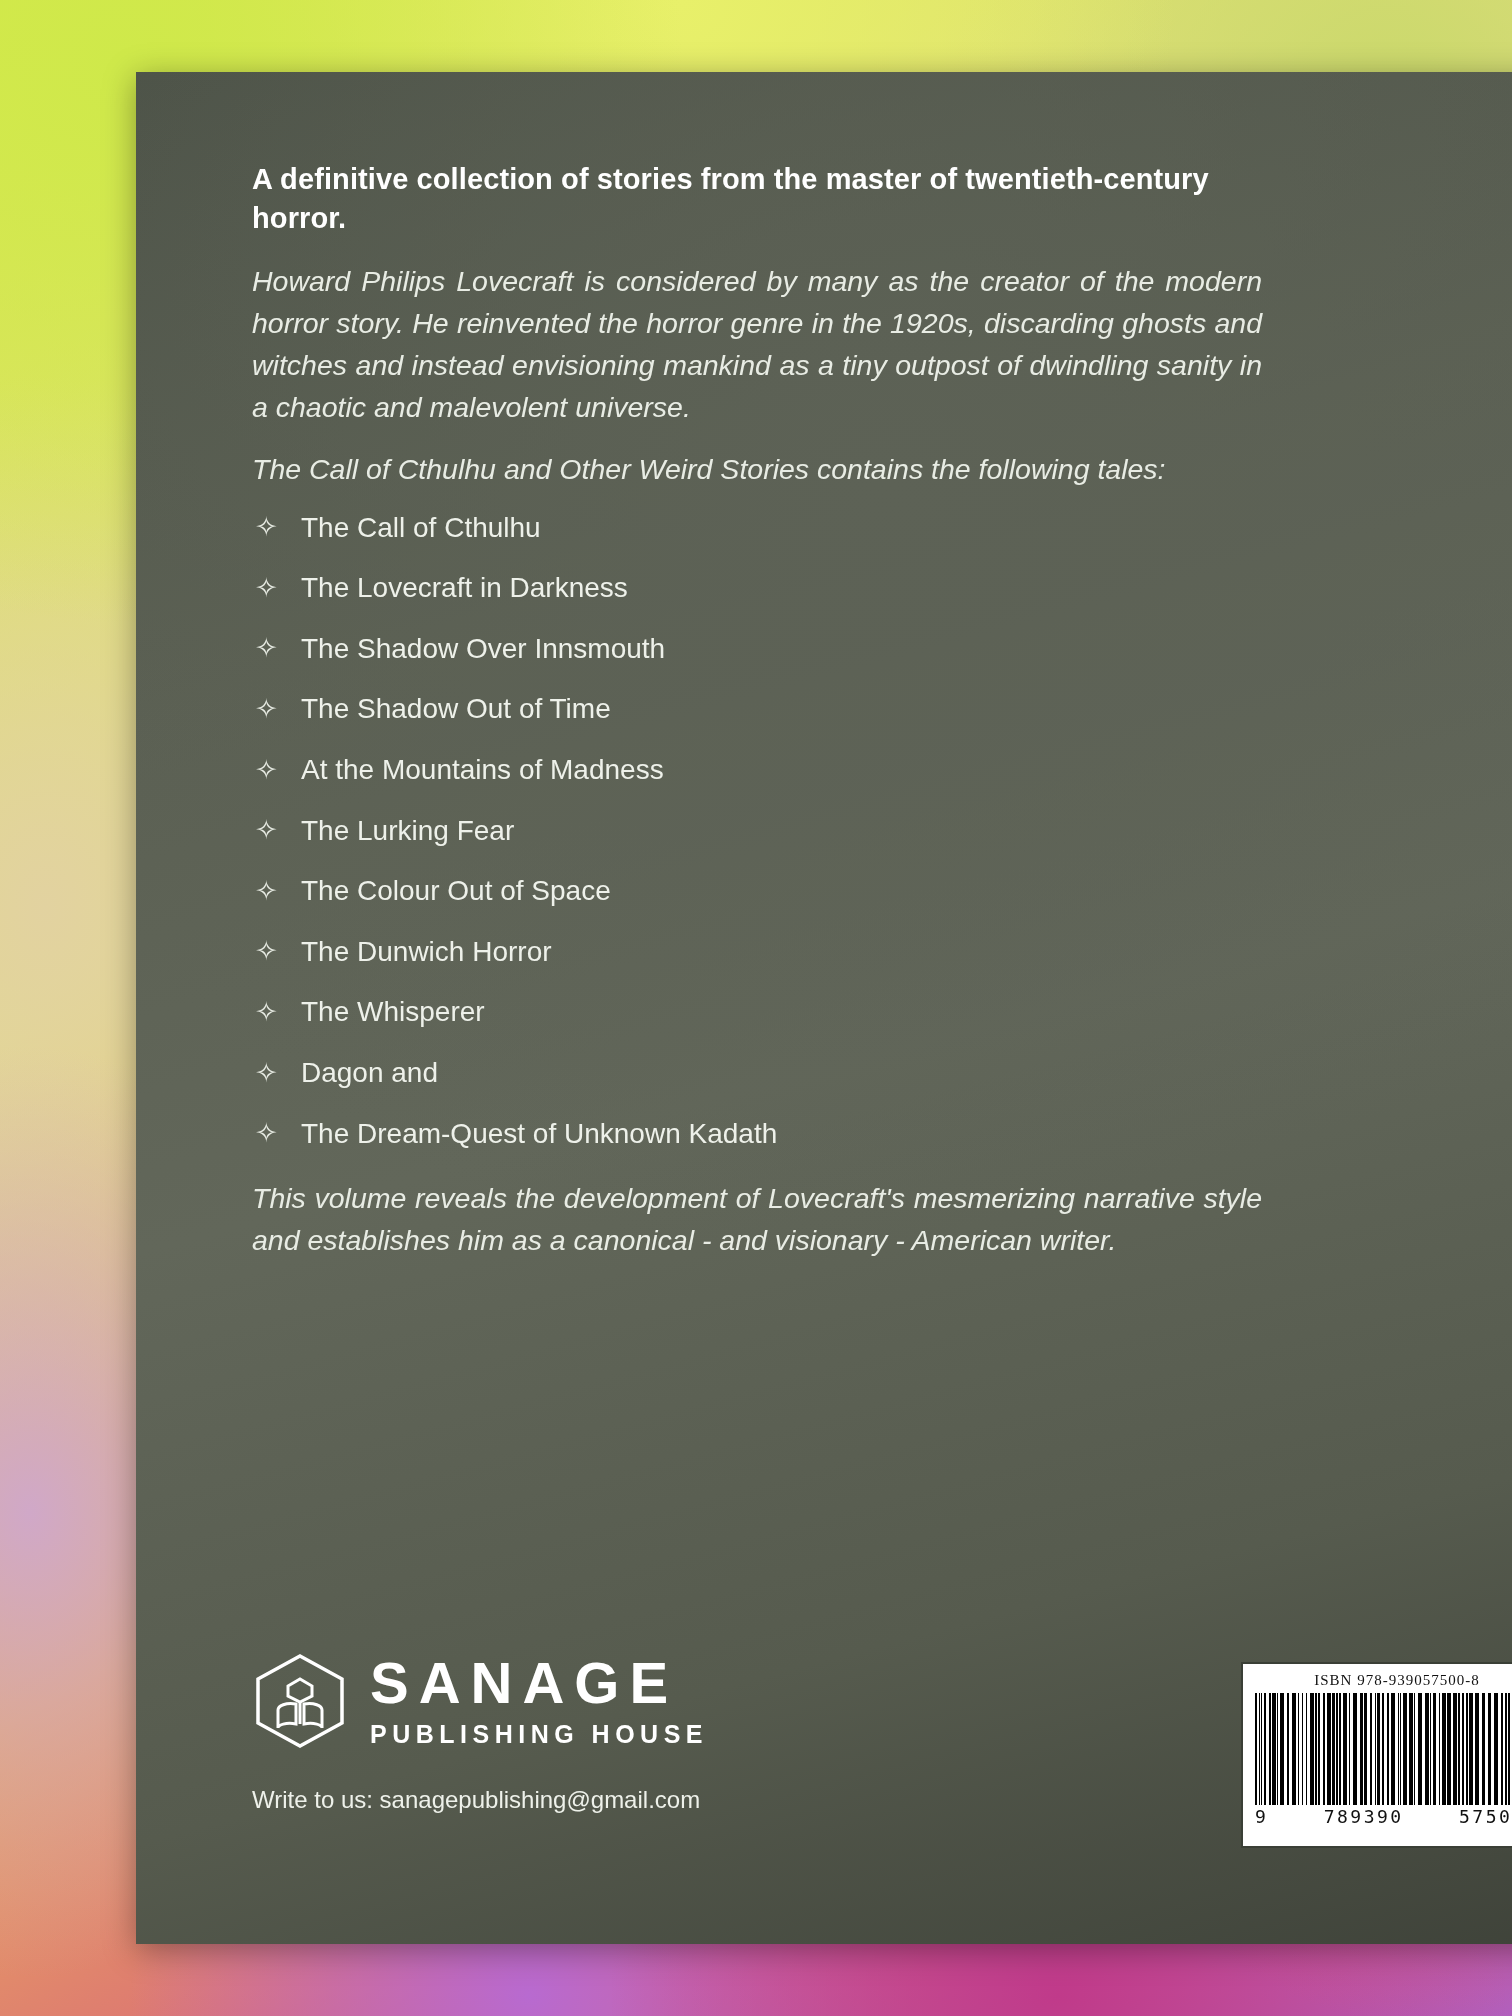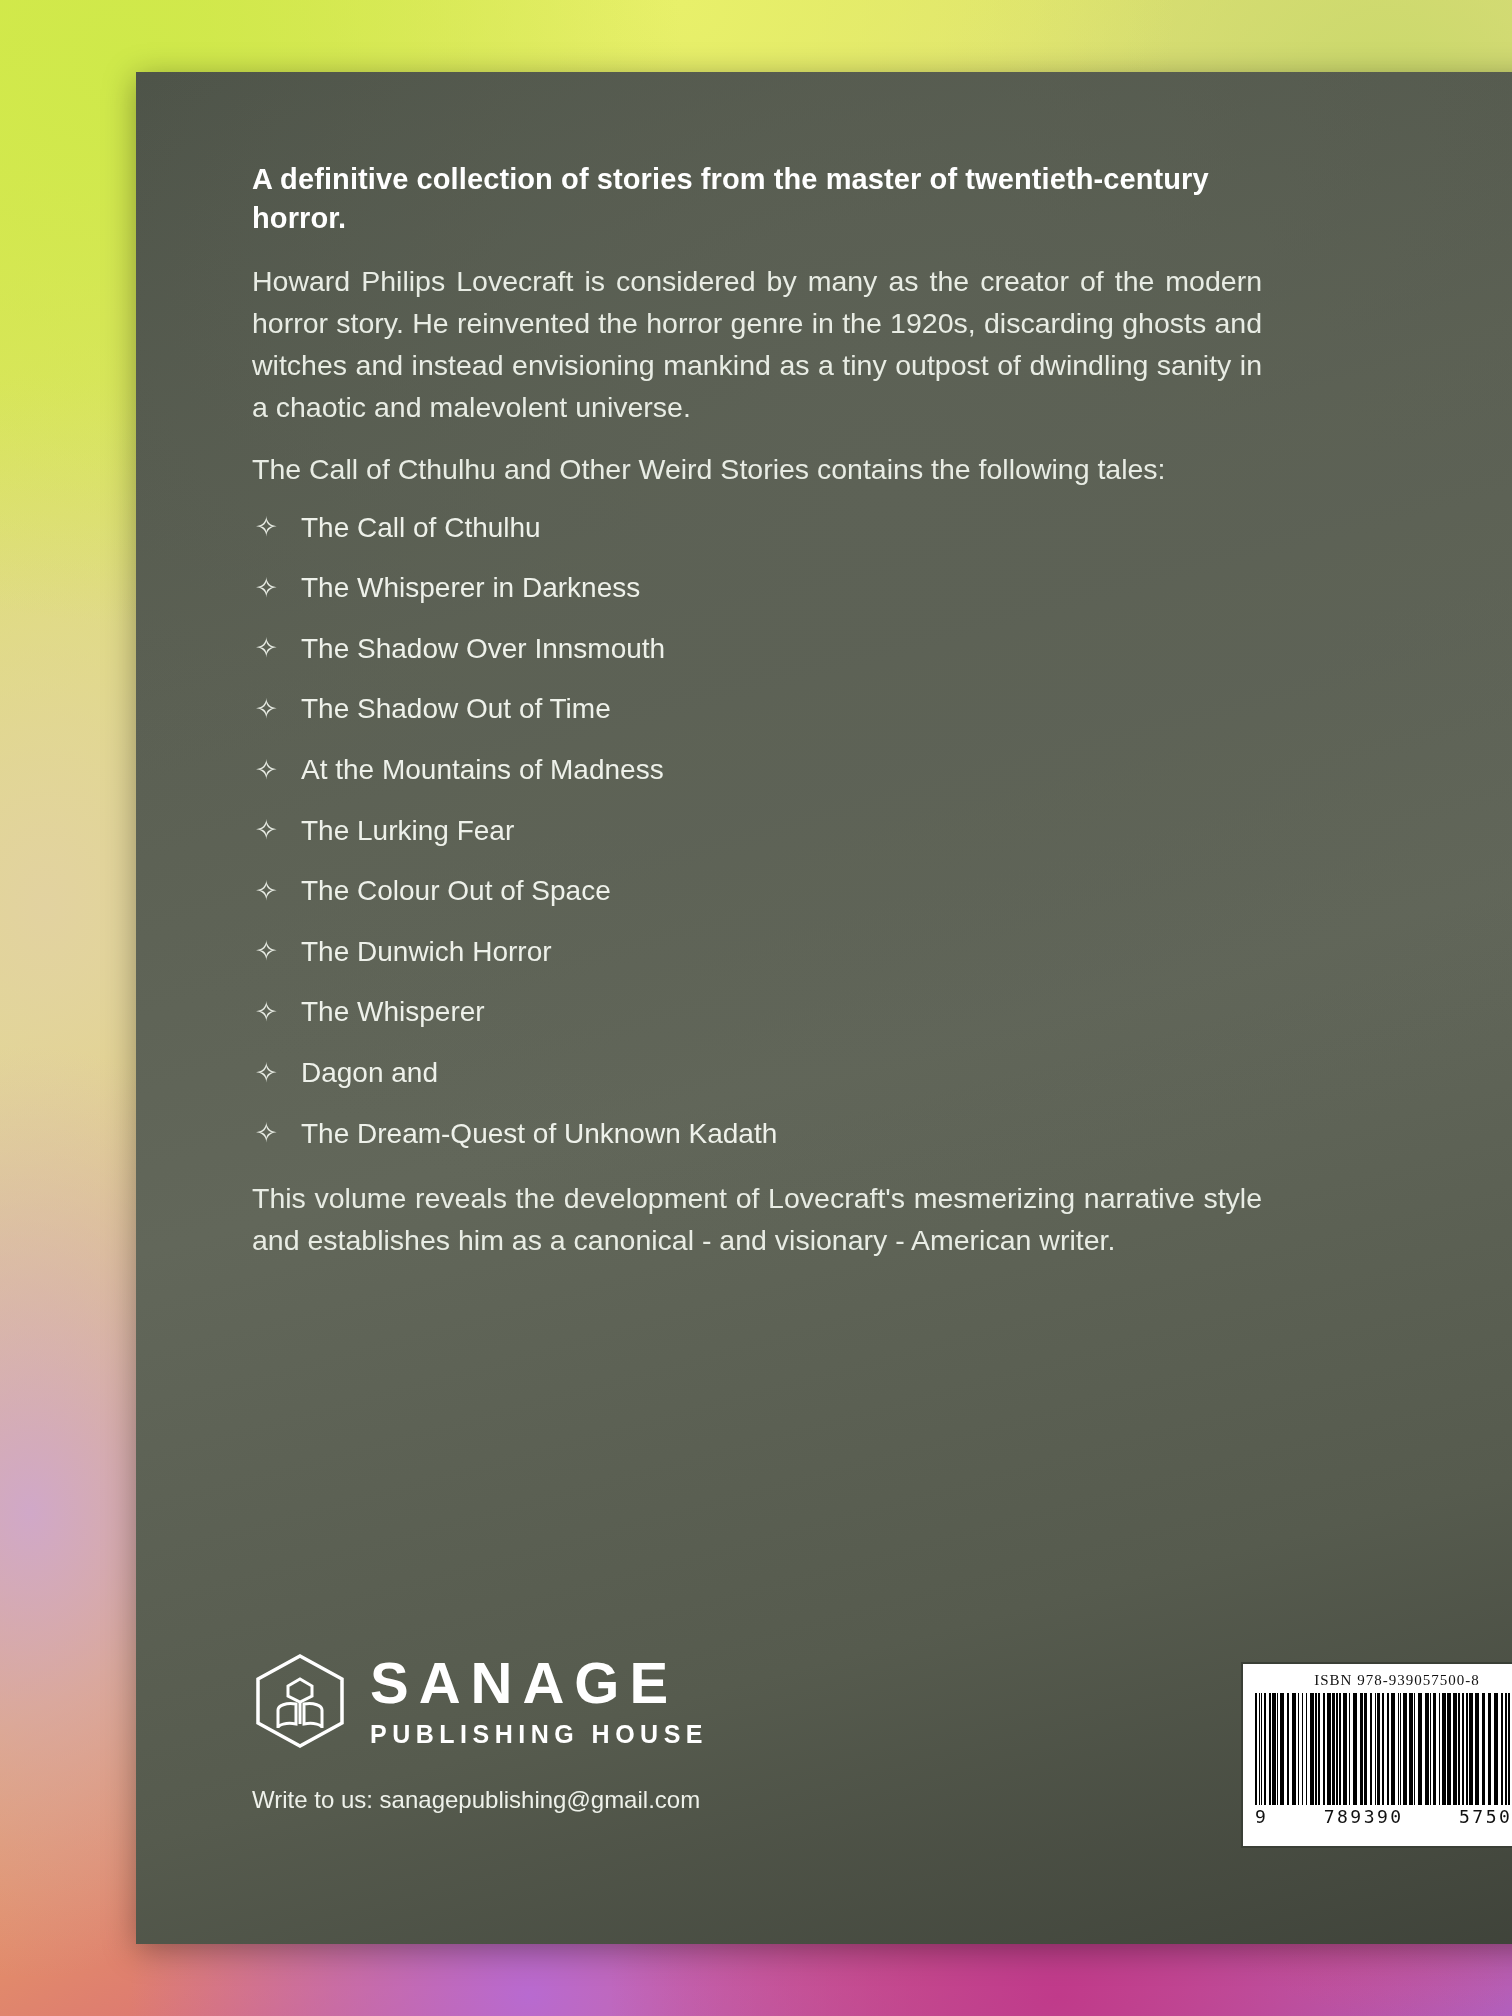--- a/index.html
+++ b/index.html
@@ -62,20 +62,21 @@
     margin: 0 0 22px 0;
   }
 
   .para {
     color: #e8ece4;
     font-size: 28.5px;
     line-height: 1.48;
     text-align: justify;
     margin: 0 0 20px 0;
     font-weight: 300;
+    font-style: italic;
   }
 
   ul.story-list {
     list-style: none;
     margin: 14px 0 22px 0;
     padding: 0;
   }
   ul.story-list li {
     display: flex;
     align-items: center;
@@ -199,21 +200,21 @@
 
     <p class="para">The Call of Cthulhu and Other Weird Stories contains the following tales:</p>
 
     <ul class="story-list">
       <li>
         <span class="bullet">✧</span>
         <span>The Call of Cthulhu</span>
       </li>
       <li>
         <span class="bullet">✧</span>
-        <span>The Whisperer in Darkness</span>
+        <span>The Lovecraft in Darkness</span>
       </li>
       <li>
         <span class="bullet">✧</span>
         <span>The Shadow Over Innsmouth</span>
       </li>
       <li>
         <span class="bullet">✧</span>
         <span>The Shadow Out of Time</span>
       </li>
       <li>

